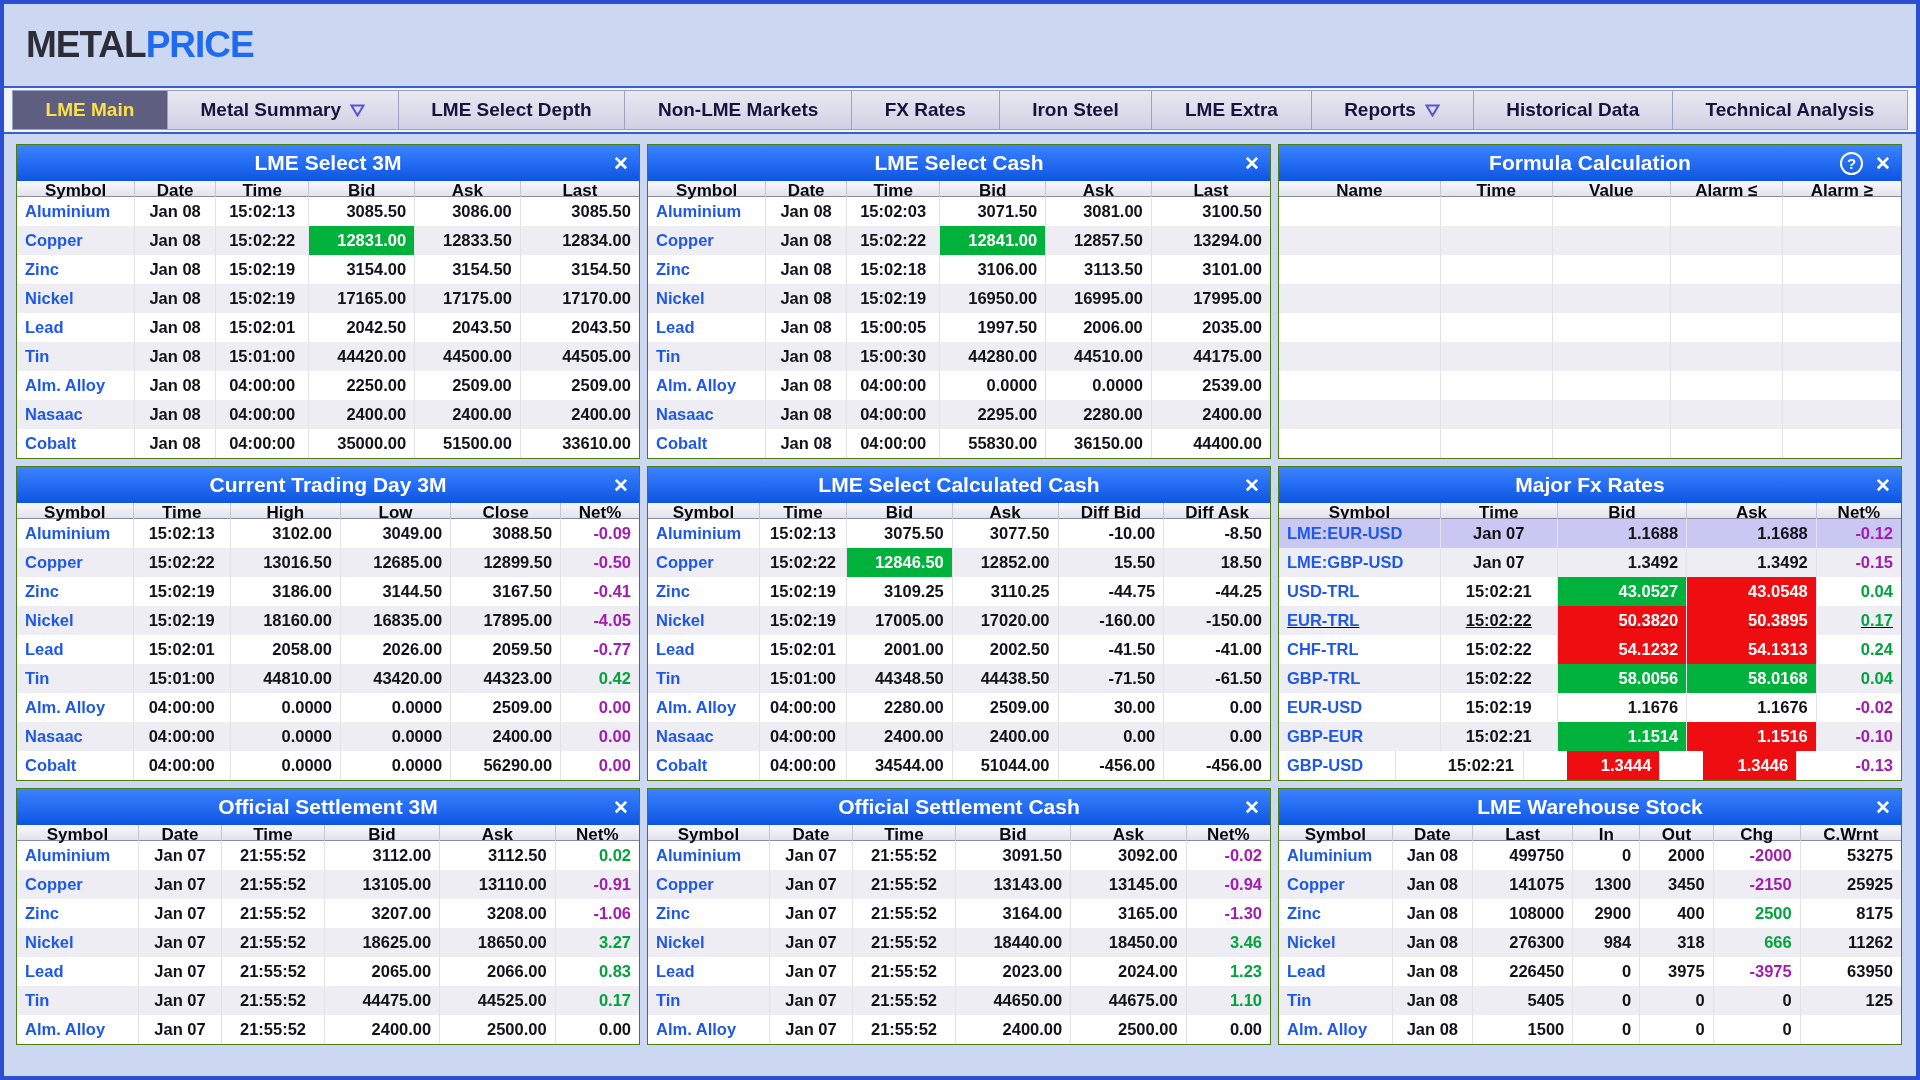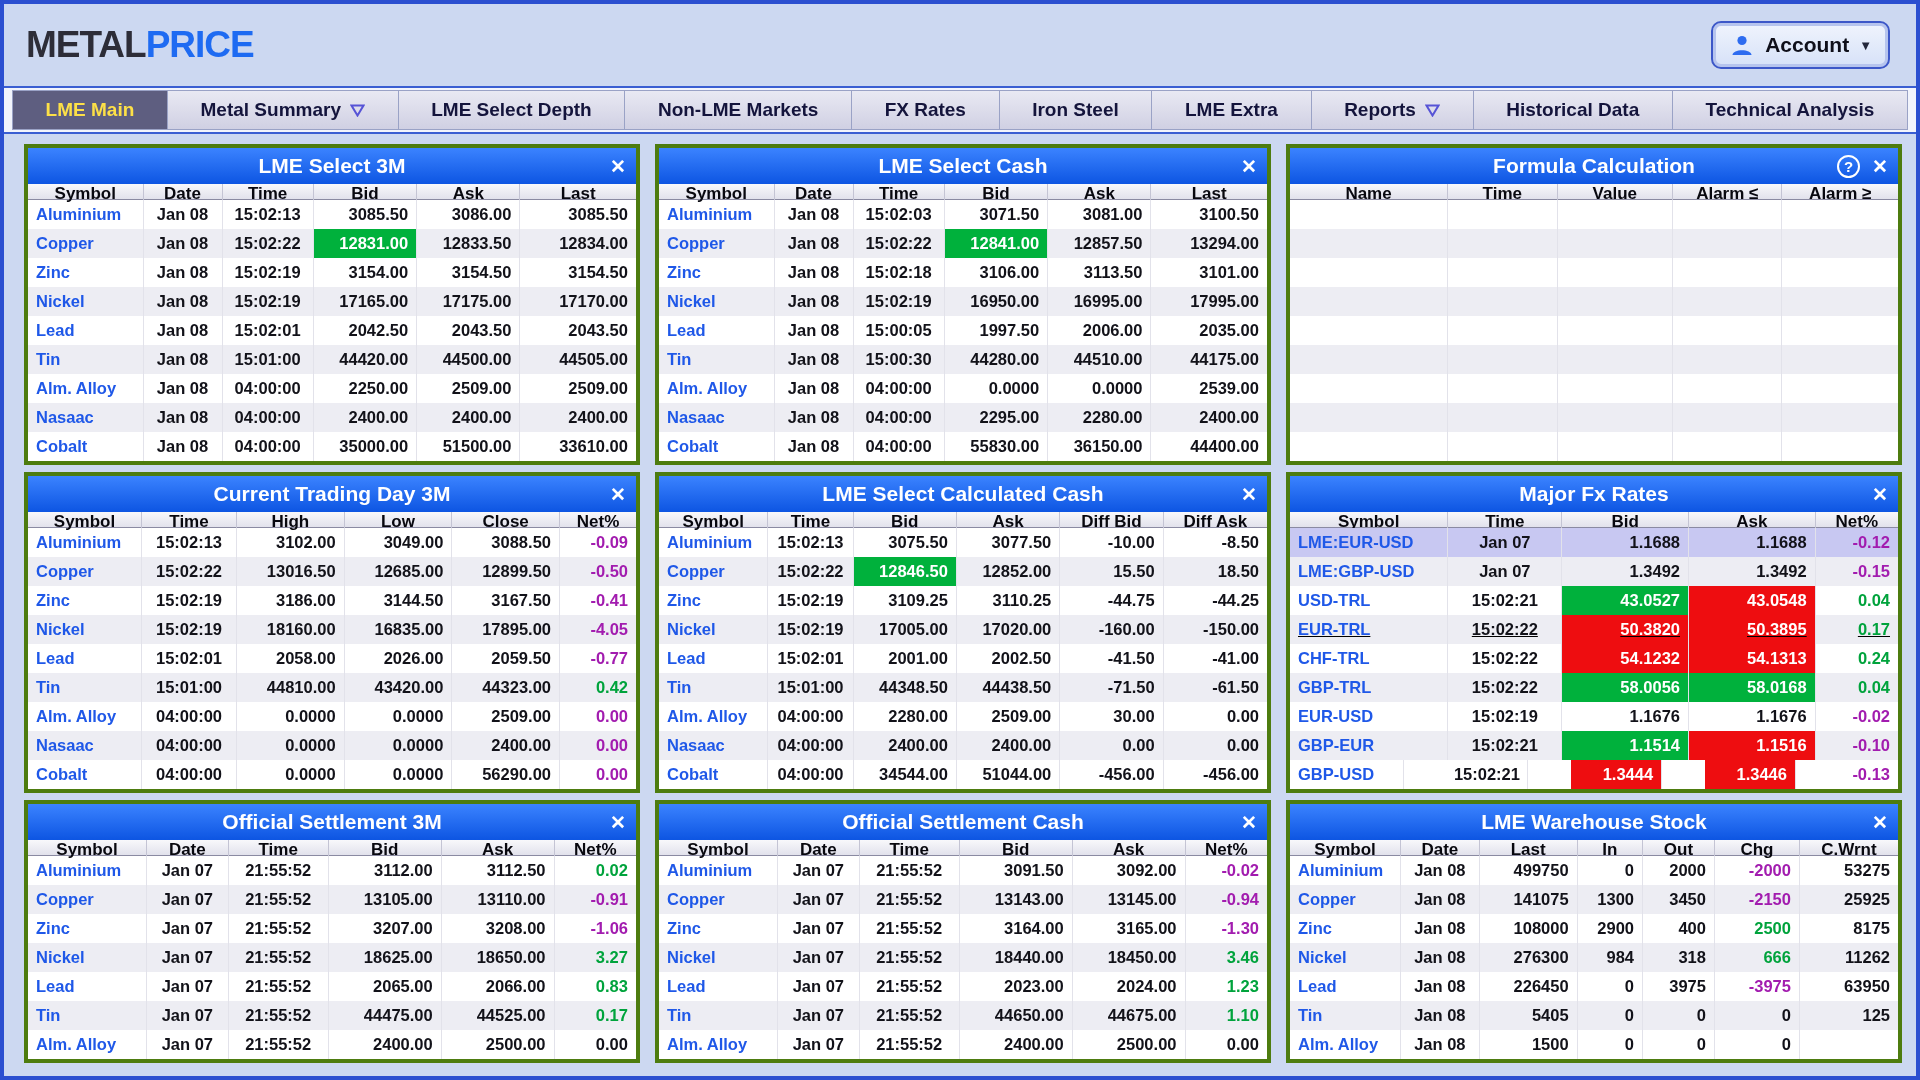--- a/index.html
+++ b/index.html
@@ -19,21 +19,21 @@
   
   .nav { border-top:2px solid #3a5ed2; border-bottom:2px solid #3a5ed2; background:#f2f4fc; padding:2px 8px; }
   .tabs { display:flex; border:1px solid #9aa2c6; }
   .tab { flex:1 1 auto; display:flex; align-items:center; justify-content:center; gap:9px; height:38px; background:linear-gradient(#e9e9f3,#d0d0e3); border-right:1px solid #9aa2c6; font-size:19px; font-weight:700; color:#14143c; cursor:pointer; padding:0 16px; white-space:nowrap; }
   .tab:last-child { border-right:none; }
   .tab.active { background:#5e5e80; color:#fde047; }
   .tab .dd { flex:0 0 auto; }
 
   
   .grid { display:grid; grid-template-columns:1fr 1fr 1fr; gap:7px; padding:10px 14px 0 12px; align-items:start; }
-  .panel { border:4px solid #4d7c0f; background:#ffffff;margin-left:8px; }
+  .panel { border:1px solid #4d7c0f; background:#ffffff; }
   .ptitle { position:relative; height:36px; background:linear-gradient(180deg,#3b83ff,#0d55e2); color:#fff; display:flex; align-items:center; justify-content:center; font-size:21px; font-weight:700; }
   .picons { position:absolute; right:10px; top:0; height:100%; display:flex; align-items:center; gap:12px; }
   .close-x { font-size:19px; font-weight:700; cursor:pointer; line-height:1; }
   .help-q { width:23px; height:23px; border:2px solid #fff; border-radius:50%; display:flex; align-items:center; justify-content:center; font-size:15px; font-weight:700; cursor:pointer; }
 
   .thead { display:grid; height:16px; background:linear-gradient(#f8f8fb,#e2e2ec); border-bottom:1px solid #8a8aa2; }
   .th { display:flex; align-items:center; justify-content:center; font-size:17px; font-weight:700; color:#08080f; border-right:1px solid #c4c4d4; }
   .th:last-child { border-right:none; }
 
   .trow { display:grid; height:29px; background:#ffffff; }
@@ -52,30 +52,20 @@
 </style>
 </head>
 <body>
 
 <div class="page">
 
   <header class="topbar">
     <div class="logo">
       <span class="metal">METAL</span><span class="price">PRICE</span>
     </div>
-    <button class="account-btn">
-      <span class="acc-ic">
-        <svg width="26" height="26" viewBox="0 0 26 26">
-            <circle cx="13" cy="8.5" r="4.6" fill="#2e6cf0"></circle>
-            <path d="M3.5 23 C3.5 16.5 22.5 16.5 22.5 23 Z" fill="#2e6cf0"></path>
-          </svg>
-      </span>
-      <span>Account</span>
-      <span class="caret">▼</span>
-    </button>
   </header>
 
   <nav class="nav">
     <div class="tabs">
         <div class="tab active">
           <span>LME Main</span>
         </div>
         <div class="tab">
           <span>Metal Summary</span>
           <svg class="dd" width="15" height="13" viewBox="0 0 15 13">

